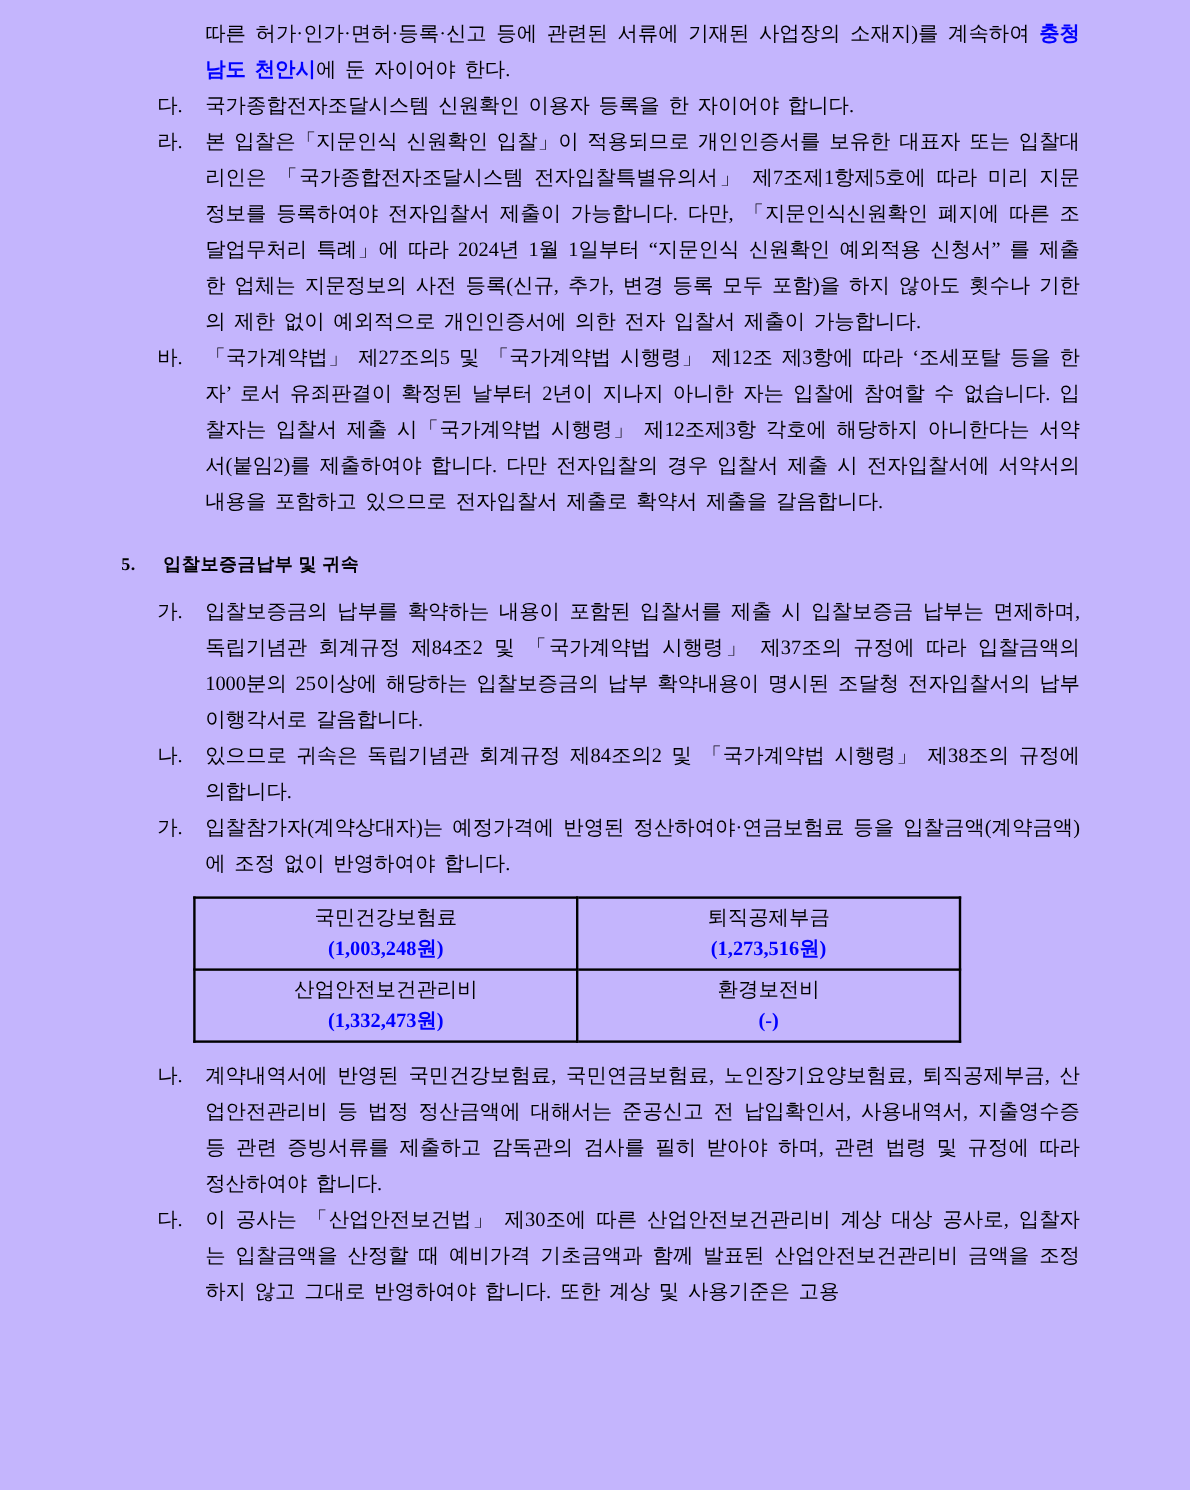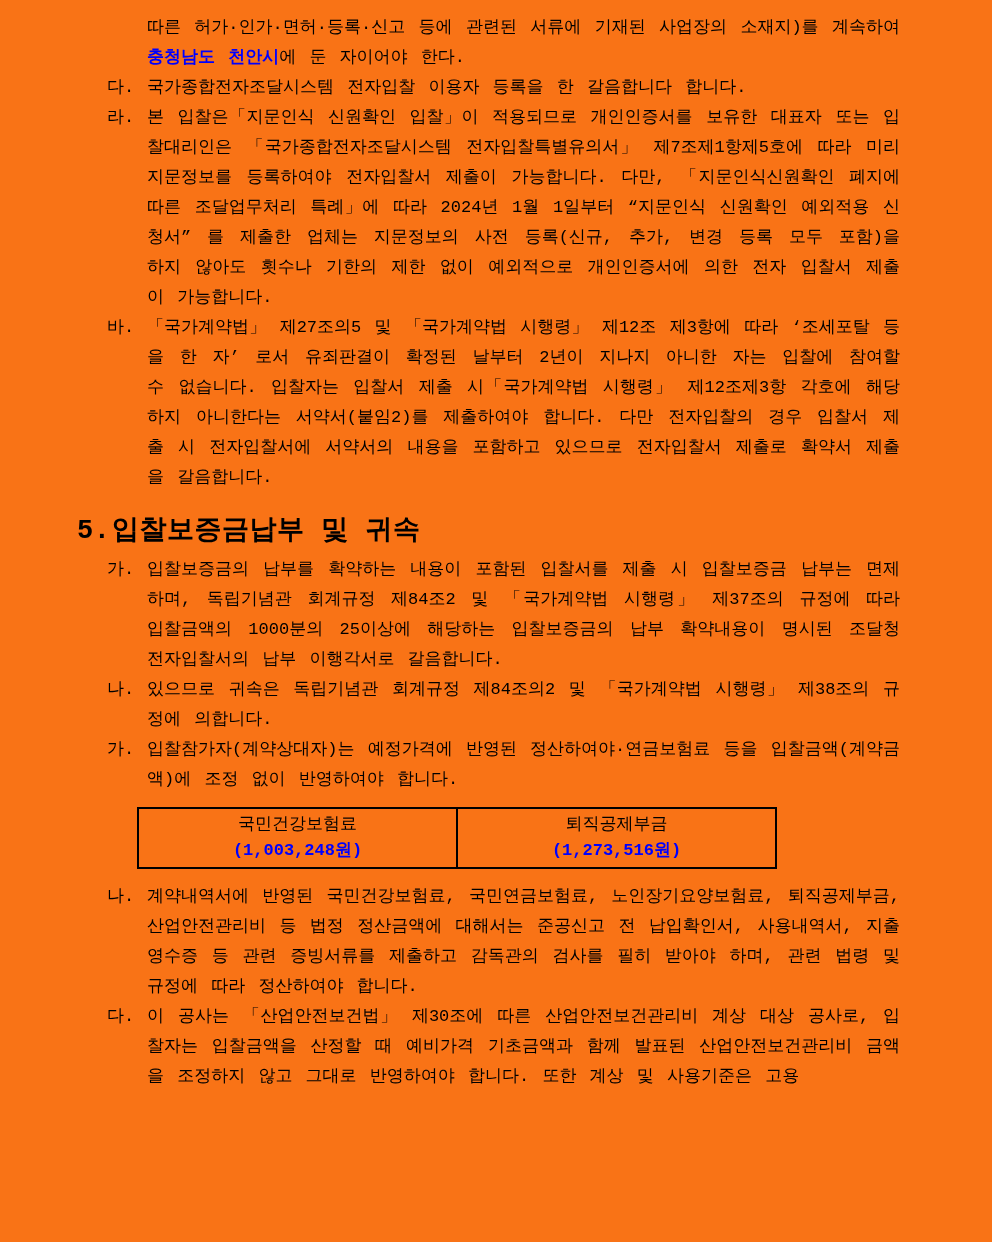--- a/index.html
+++ b/index.html
@@ -1,24 +1,24 @@
 <!DOCTYPE html>
 <html><head>
 <meta charset="utf-8">
 <style>
   * { box-sizing: border-box; }
   html, body { margin: 0; padding: 0; background: #ffffff; }
   .page {
     width: 992px;
     height: 1242px;
     overflow: hidden;
-    background: #f97316;
+    background: #c4b5fd;
     color: #000000;
-    font-family: Liberation Mono, monospace;
-    padding: 13px 92px 0 77px;
+    font-family: Liberation Serif, serif;
+    padding: 13px 92px 0 101px;
   }
   .body-text { font-size: 17px; line-height: 30px; }
   p { margin: 0; }
 
   
   .cont {
     margin-left: 70px;
     text-align: justify;
     word-spacing: 3px;
   }
@@ -28,21 +28,21 @@
   .item {
     display: flex;
     margin-left: 30px;
     align-items: flex-start;
   }
   .item .label { flex: 0 0 40px; }
   .item .text { flex: 1; text-align: justify; word-spacing: 3px; }
 
   
   .sec-heading {
-    font-size: 27px;
+    font-size: 15px;
     font-weight: bold;
     line-height: 30px;
     margin: 23px 0 9px 0;
     letter-spacing: 0.5px;
   }
   .sec-heading .sec-num { display: inline-block; width: 35px; }
 
   
   .ins-table {
     width: 640px;
@@ -64,21 +64,21 @@
 </style>
 </head>
 <body>
 
 <div class="page body-text">
 
   <p class="cont"><span>따른 허가·인가·면허·등록·신고 등에 관련된 서류에 기재된 사업장의 소재지)를 계속하여 </span><span class="blue-bold">충청남도 천안시</span><span>에 둔 자이어야 한다.</span></p>
 
   <div class="item">
     <span class="label">다.</span>
-    <p class="text">국가종합전자조달시스템 전자입찰 이용자 등록을 한 갈음합니다 합니다.</p>
+    <p class="text">국가종합전자조달시스템 신원확인 이용자 등록을 한 자이어야 합니다.</p>
   </div>
 
   <div class="item">
     <span class="label">라.</span>
     <p class="text">본 입찰은「지문인식 신원확인 입찰」이 적용되므로 개인인증서를 보유한 대표자 또는 입찰대리인은 「국가종합전자조달시스템 전자입찰특별유의서」 제7조제1항제5호에 따라 미리 지문정보를 등록하여야 전자입찰서 제출이 가능합니다. 다만, 「지문인식신원확인 폐지에 따른 조달업무처리 특례」에 따라 2024년 1월 1일부터 “지문인식 신원확인 예외적용 신청서” 를 제출한 업체는 지문정보의 사전 등록(신규, 추가, 변경 등록 모두 포함)을 하지 않아도 횟수나 기한의 제한 없이 예외적으로 개인인증서에 의한 전자 입찰서 제출이 가능합니다.</p>
   </div>
 
   <div class="item">
     <span class="label">바.</span>
     <p class="text">「국가계약법」 제27조의5 및 「국가계약법 시행령」 제12조 제3항에 따라 ‘조세포탈 등을 한 자’ 로서 유죄판결이 확정된 날부터 2년이 지나지 아니한 자는 입찰에 참여할 수 없습니다. 입찰자는 입찰서 제출 시「국가계약법 시행령」 제12조제3항 각호에 해당하지 아니한다는 서약서(붙임2)를 제출하여야 합니다. 다만 전자입찰의 경우 입찰서 제출 시 전자입찰서에 서약서의 내용을 포함하고 있으므로 전자입찰서 제출로 확약서 제출을 갈음합니다.</p>
@@ -107,20 +107,30 @@
       <tr>
         <td>
           <span class="cell-label">국민건강보험료</span>
           <span class="cell-value">(1,003,248원)</span>
         </td>
         <td>
           <span class="cell-label">퇴직공제부금</span>
           <span class="cell-value">(1,273,516원)</span>
         </td>
       </tr>
+      <tr>
+        <td>
+          <span class="cell-label">산업안전보건관리비</span>
+          <span class="cell-value">(1,332,473원)</span>
+        </td>
+        <td>
+          <span class="cell-label">환경보전비</span>
+          <span class="cell-value">(-)</span>
+        </td>
+      </tr>
     </tbody>
   </table>
 
   <div class="item">
     <span class="label">나.</span>
     <p class="text">계약내역서에 반영된 국민건강보험료, 국민연금보험료, 노인장기요양보험료, 퇴직공제부금, 산업안전관리비 등 법정 정산금액에 대해서는 준공신고 전 납입확인서, 사용내역서, 지출영수증 등 관련 증빙서류를 제출하고 감독관의 검사를 필히 받아야 하며, 관련 법령 및 규정에 따라 정산하여야 합니다.</p>
   </div>
 
   <div class="item">
     <span class="label">다.</span>

